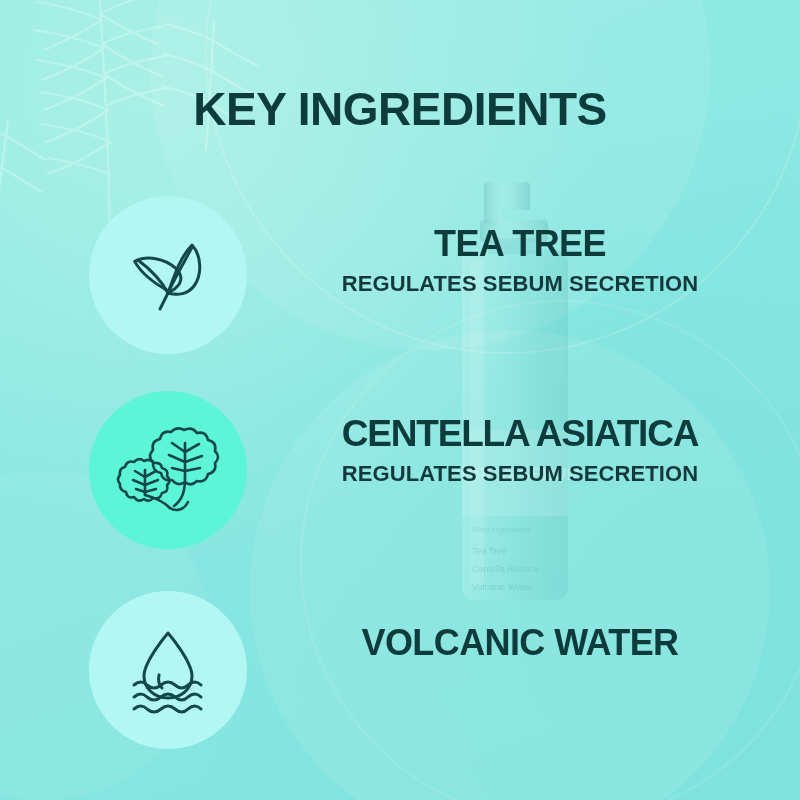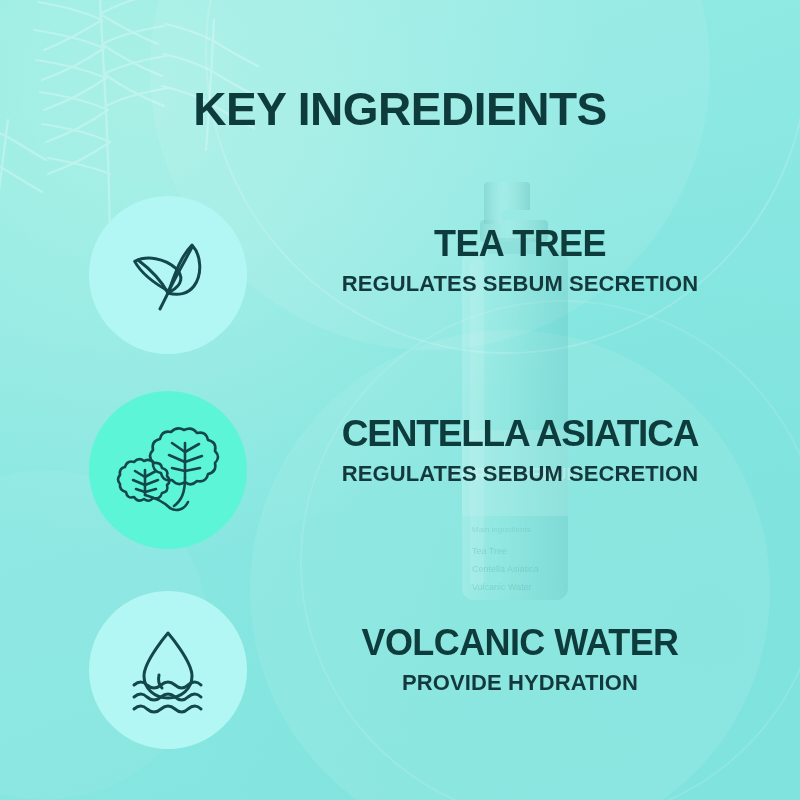--- a/index.html
+++ b/index.html
@@ -297,18 +297,17 @@
             <path d="M51 14 C51 14 75 42 75 57 C75 70 64 79 51 79 C38 79 27 70 27 57 C27 42 51 14 51 14 Z"></path>
             <path d="M42 56 C41 61 42 66 45 69"></path>
             <path d="M17 66 q7 -6 13 0 q7 6 14 0 q7 -6 14 0 q7 6 13 0 q7 -6 13 0"></path>
             <path d="M17 78 q7 -6 13 0 q7 6 14 0 q7 -6 14 0 q7 6 13 0 q7 -6 13 0"></path>
             <path d="M17 90 q7 -6 13 0 q7 6 14 0 q7 -6 14 0 q7 6 13 0 q7 -6 13 0"></path>
           </g>
         </svg>
       </div>
       <div class="row-text">
         <div class="ing-name">VOLCANIC WATER</div>
-        <div class="ing-desc">PROVIDE HYDRATION</div>
       </div>
     </div>
 
   </div>
 </div>
 
 </body></html>

